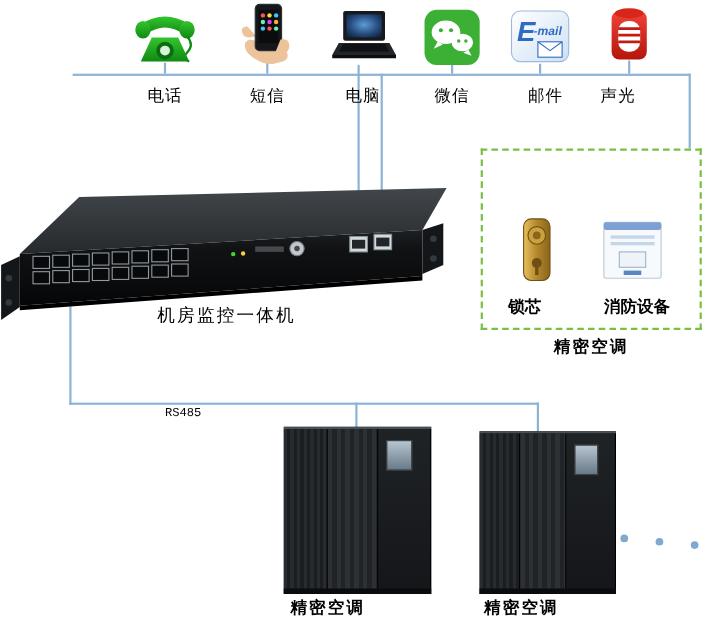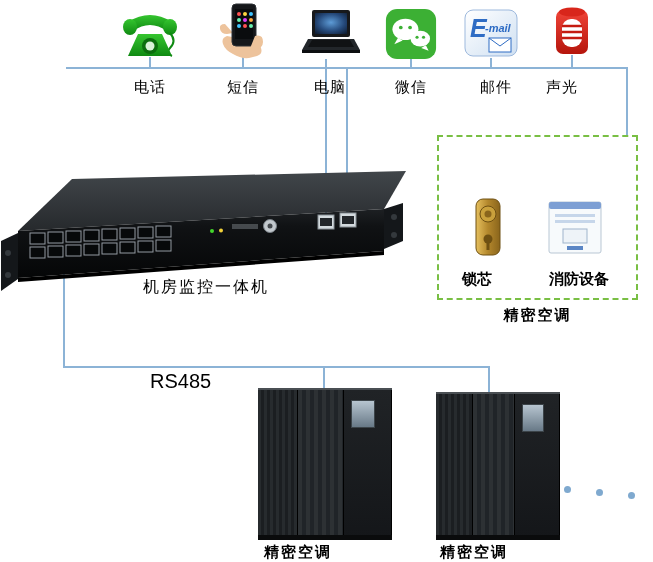--- a/index.html
+++ b/index.html
@@ -21,21 +21,21 @@
     border:2px dashed #79bf44; box-sizing:border-box;
   }
   .in-box { position:absolute; }
   .linkage-label { position:absolute; top:133px; text-align:center; font-size:15px; font-weight:600; }
   .linkage-title {
     position:absolute; left:437px; top:306px; width:201px; text-align:center;
     font-size:15px; font-weight:600; letter-spacing:2px;
   }
   .rs485-label {
     position:absolute; left:150px; top:370px;
-    font-family:Liberation Sans, sans-serif; font-size:20px;
+    font-family:Liberation Mono, monospace; font-size:11px;
   }
   .ac {
     position:absolute; display:flex; background:#131517;
     border-top:2px solid #4a4f53; box-shadow:inset 0 0 0 1px #24282b; box-sizing:border-box;
   }
   .ac-sec { position:relative; height:100%; border-right:1px solid #000; box-sizing:border-box; }
   .ac-sec1 { width:30%; background:repeating-linear-gradient(90deg,#272b2e 0 3px,#1b1e21 3px 6px); }
   .ac-sec2 { width:34%; background:repeating-linear-gradient(90deg,#2d3134 0 4px,#202428 4px 8px); }
   .ac-sec3 { width:36%; background:linear-gradient(180deg,#202326,#141619); }
   .ac-screen {

